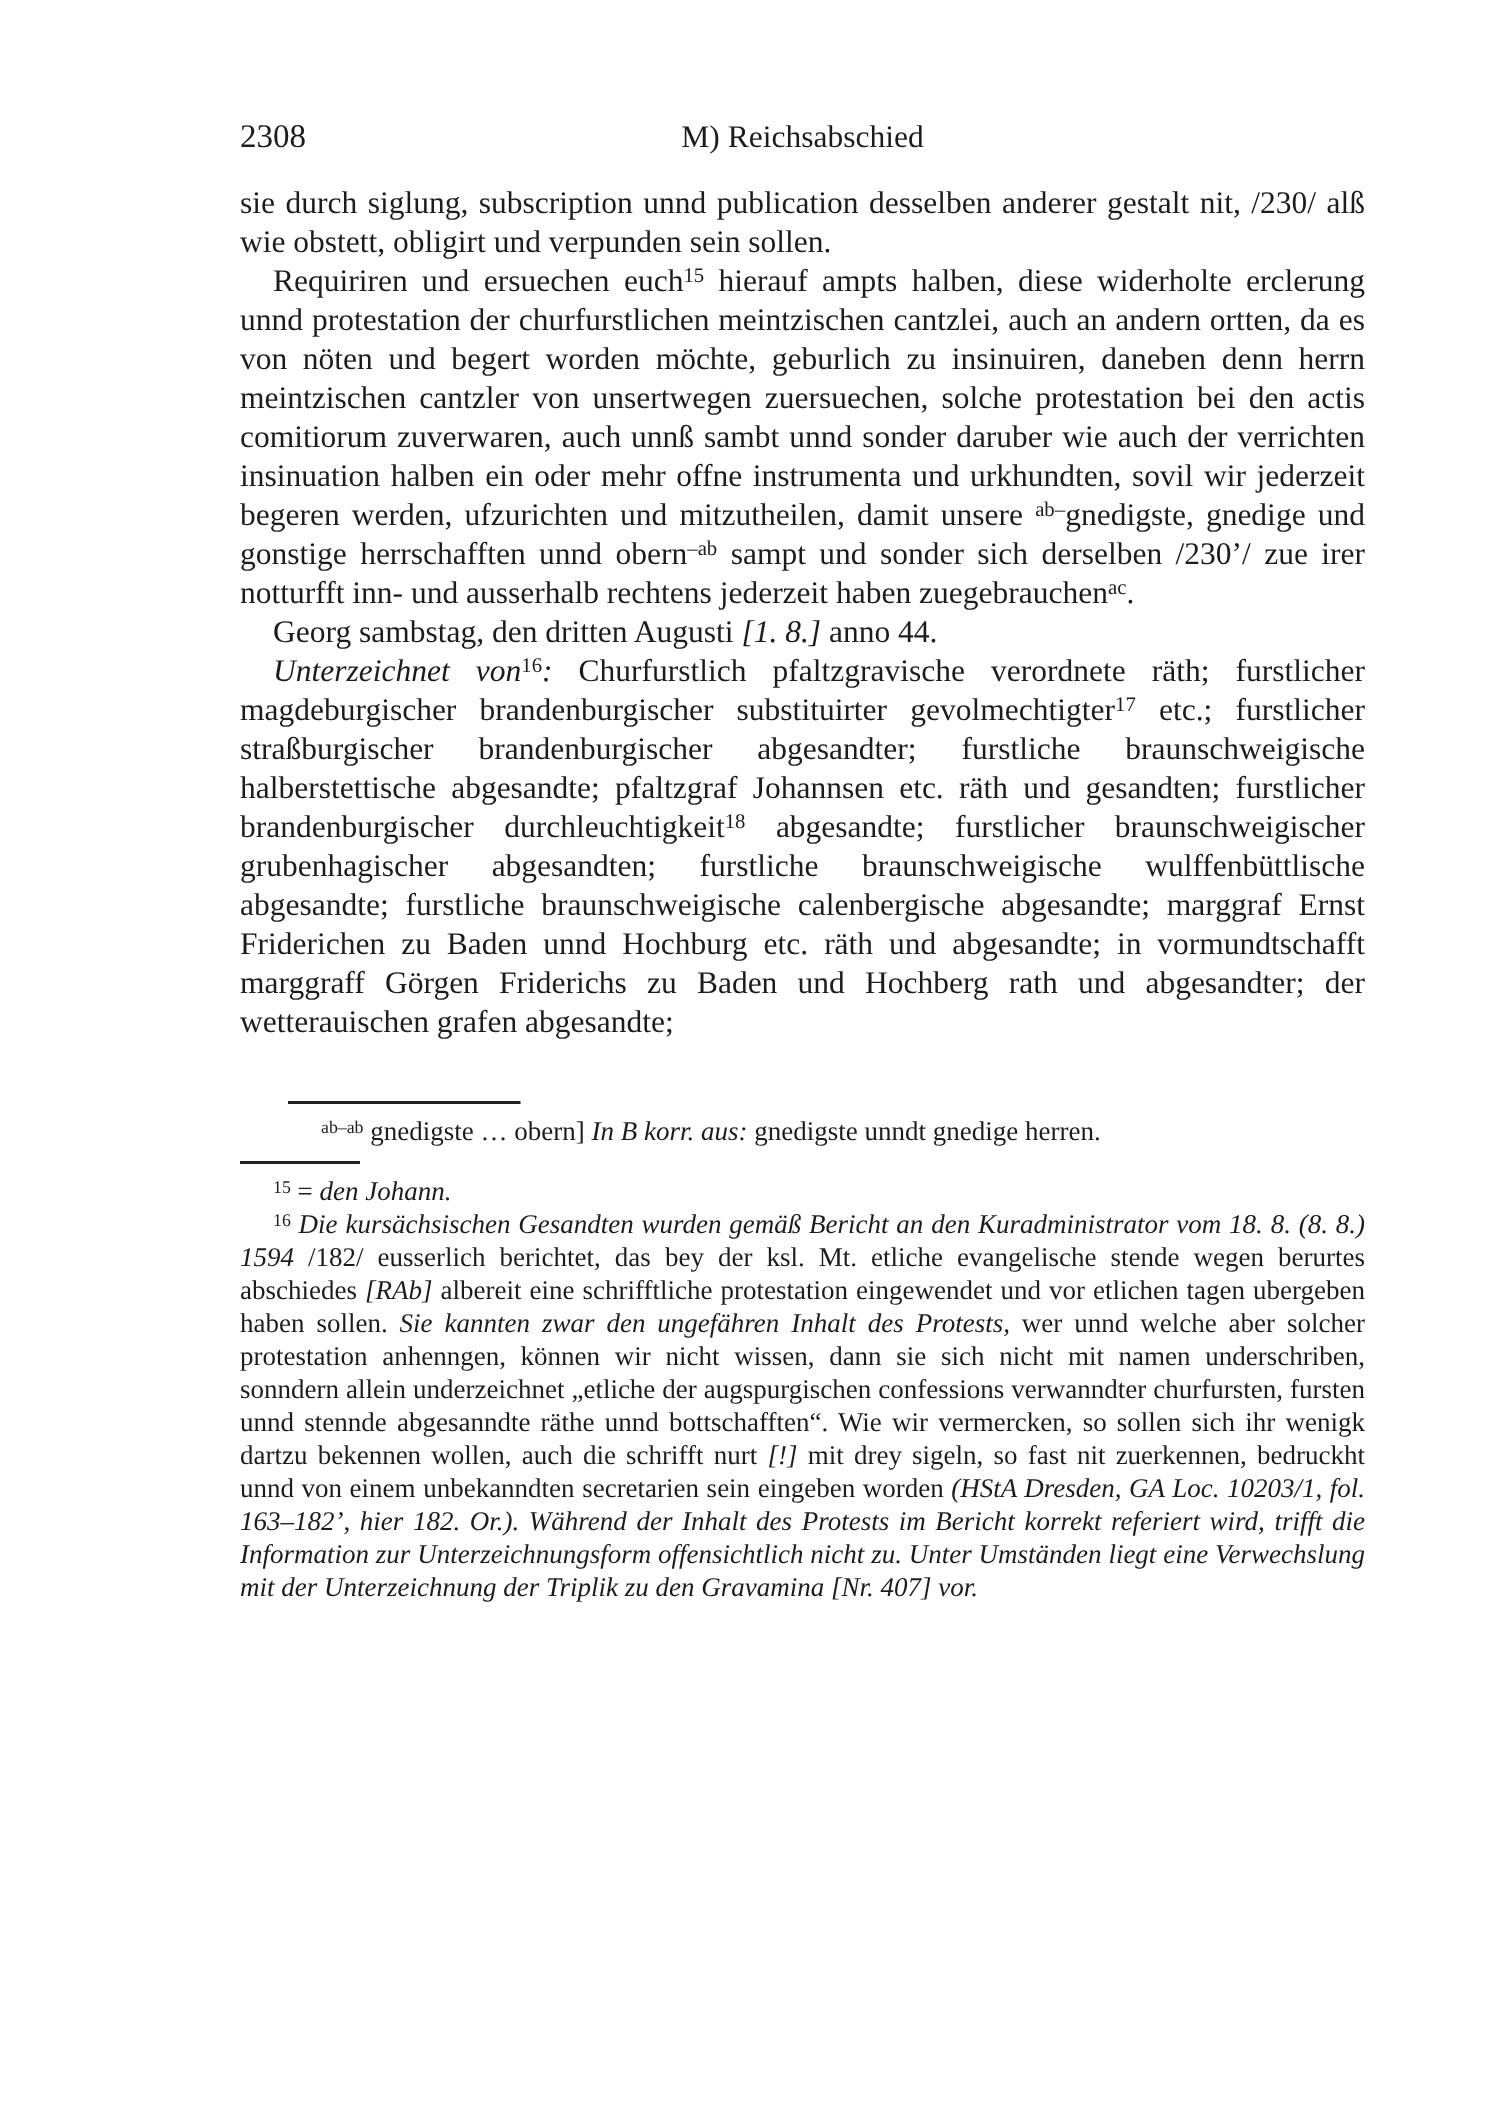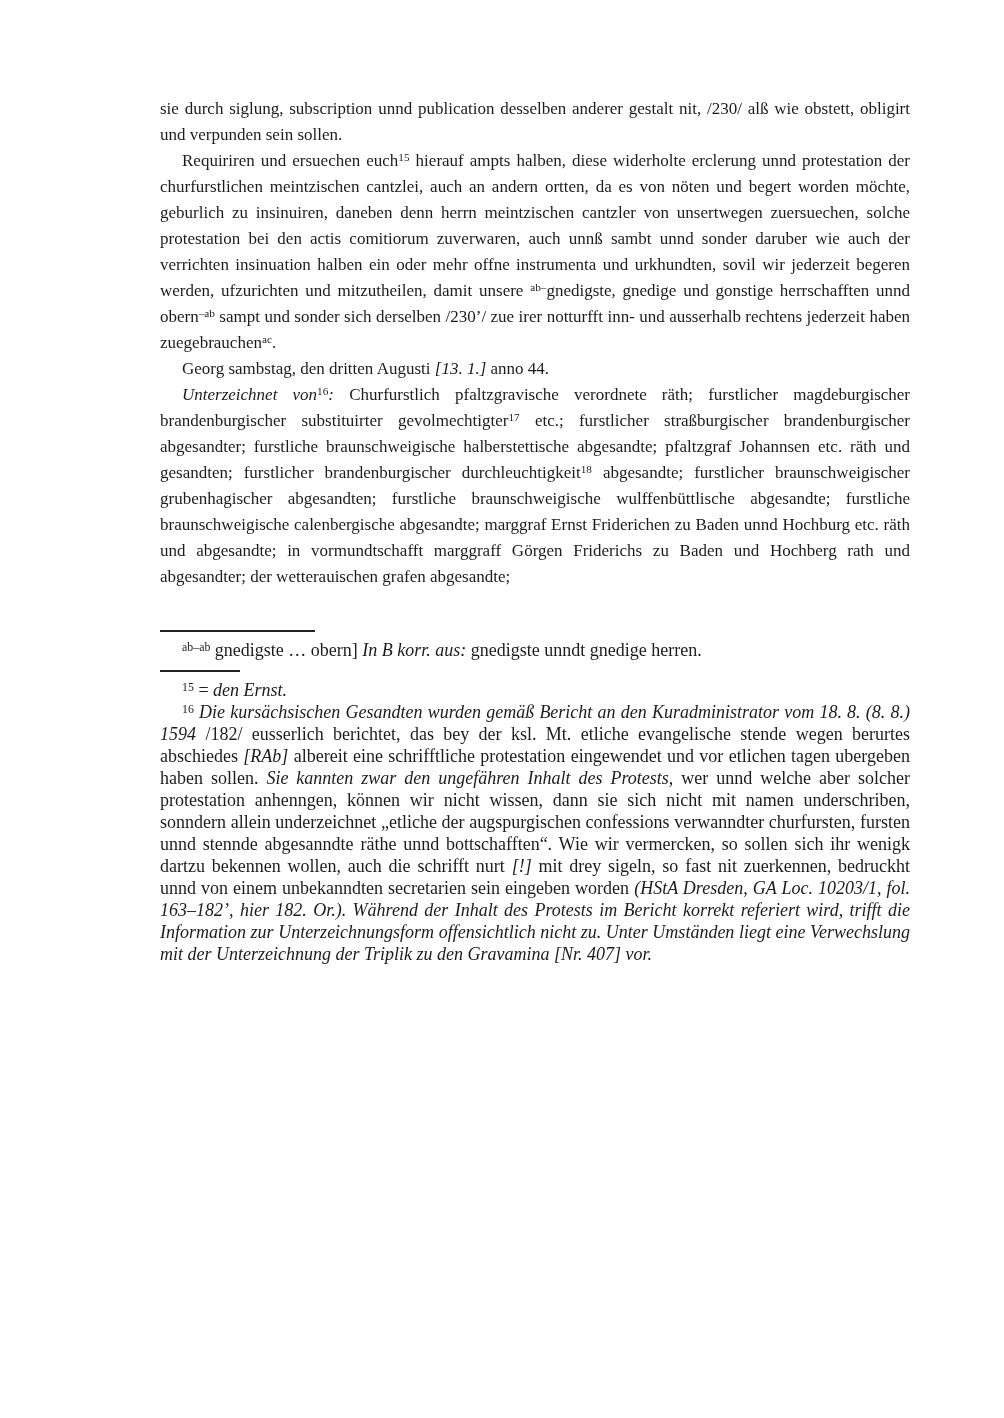--- a/index.html
+++ b/index.html
@@ -32,34 +32,35 @@
   }
   .pagenum {
     position: absolute;
     left: 0;
     top: 0;
     font-size: 22px;
   }
   
   .body-text {
     margin-top: 18px;
-    font-size: 17px;
+    font-size: 21px;
     line-height: 26px;
     text-align: justify;
   }
   .body-text p {
     margin: 0;
   }
   p.indent {
     text-indent: 22px;
     font-family: Liberation Serif, serif;
   }
   
   .apparatus {
     margin-top: 40px;
+    margin-left: 32px;
   }
   .rule {
     height: 0;
     border-top: 2px solid #222222;
   }
   .rule-apparatus {
     width: 155px;
     margin-bottom: 7px;
   }
   .rule-footnotes {
@@ -84,37 +85,41 @@
     vertical-align: baseline;
     line-height: 0;
   }
 </style>
 </head>
 <body>
 
 <div class="page">
   <div class="content">
 
+    <header class="running-header">
+      <span class="pagenum">2308</span>
+      <span class="runhead">M) Reichsabschied</span>
+    </header>
 
     <section class="body-text">
         <p><span>sie durch siglung, subscription unnd publication desselben anderer gestalt nit, /230/ alß wie obstett, obligirt und verpunden sein sollen.</span></p>
         <p class="indent"><span>Requiriren und ersuechen euch</span><sup class="sup">15</sup><span> hierauf ampts halben, diese widerholte erclerung unnd protestation der churfurstlichen meintzischen cantzlei, auch an andern ortten, da es von nöten und begert worden möchte, geburlich zu insinuiren, daneben denn herrn meintzischen cantzler von unsertwegen zuersuechen, solche protestation bei den actis comitiorum zuverwaren, auch unnß sambt unnd sonder daruber wie auch der verrichten insinuation halben ein oder mehr offne instrumenta und urkhundten, sovil wir jederzeit begeren werden, ufzurichten und mitzutheilen, damit unsere </span><sup class="sup">ab–</sup><span>gnedigste, gnedige und gonstige herrschafften unnd obern</span><sup class="sup">–ab</sup><span> sampt und sonder sich derselben /230’/ zue irer notturfft inn- und ausserhalb rechtens jederzeit haben zuegebrauchen</span><sup class="sup">ac</sup><span>.</span></p>
-        <p class="indent"><span>Georg sambstag, den dritten Augusti </span><em>[13. 1.]</em><span> anno 44.</span></p>
+        <p class="indent"><span>Georg sambstag, den dritten Augusti </span><em>[1. 8.]</em><span> anno 44.</span></p>
         <p class="indent"><em>Unterzeichnet von</em><sup class="sup">16</sup><em>:</em><span> Churfurstlich pfaltzgravische verordnete räth; furstlicher magdeburgischer brandenburgischer substituirter gevolmechtigter</span><sup class="sup">17</sup><span> etc.; furstlicher straßburgischer brandenburgischer abgesandter; furstliche braunschweigische halberstettische abgesandte; pfaltzgraf Johannsen etc. räth und gesandten; furstlicher brandenburgischer durchleuchtigkeit</span><sup class="sup">18</sup><span> abgesandte; furstlicher braunschweigischer grubenhagischer abgesandten; furstliche braunschweigische wulffenbüttlische abgesandte; furstliche braunschweigische calenbergische abgesandte; marggraf Ernst Friderichen zu Baden unnd Hochburg etc. räth und abgesandte; in vormundtschafft marggraff Görgen Friderichs zu Baden und Hochberg rath und abgesandter; der wetterauischen grafen abgesandte;</span></p>
       </section>
 
     <section class="apparatus">
       <div class="rule rule-apparatus"></div>
       <div class="apparatus-notes">
           <p class="indent"><sup class="sup">ab–ab</sup><span> gnedigste … obern] </span><em>In B korr. aus:</em><span> gnedigste unndt gnedige herren.</span></p>
         </div>
     </section>
 
     <section class="footnotes">
       <div class="rule rule-footnotes"></div>
       <div class="footnote-list">
-          <p class="indent"><sup class="sup">15</sup><span> = </span><em>den Ernst.</em></p>
+          <p class="indent"><sup class="sup">15</sup><span> = </span><em>den Johann.</em></p>
           <p class="indent"><sup class="sup">16</sup><em> Die kursächsischen Gesandten wurden gemäß Bericht an den Kuradministrator vom 18. 8. (8. 8.) 1594 </em><span>/182/ eusserlich berichtet, das bey der ksl. Mt. etliche evangelische stende wegen berurtes abschiedes </span><em>[RAb]</em><span> albereit eine schrifftliche protestation eingewendet und vor etlichen tagen ubergeben haben sollen. </span><em>Sie kannten zwar den ungefähren Inhalt des Protests,</em><span> wer unnd welche aber solcher protestation anhenngen, können wir nicht wissen, dann sie sich nicht mit namen underschriben, sonndern allein underzeichnet „etliche der augspurgischen confessions verwanndter churfursten, fursten unnd stennde abgesanndte räthe unnd bottschafften“. Wie wir vermercken, so sollen sich ihr wenigk dartzu bekennen wollen, auch die schrifft nurt </span><em>[!]</em><span> mit drey sigeln, so fast nit zuerkennen, bedruckht unnd von einem unbekanndten secretarien sein eingeben worden </span><em>(HStA Dresden, GA Loc. 10203/1, fol. 163–182’, hier 182. Or.). Während der Inhalt des Protests im Bericht korrekt referiert wird, trifft die Information zur Unterzeichnungsform offensichtlich nicht zu. Unter Umständen liegt eine Verwechslung mit der Unterzeichnung der Triplik zu den Gravamina [Nr. 407] vor.</em></p>
         </div>
     </section>
 
   </div>
 </div>
 
 </body></html>

